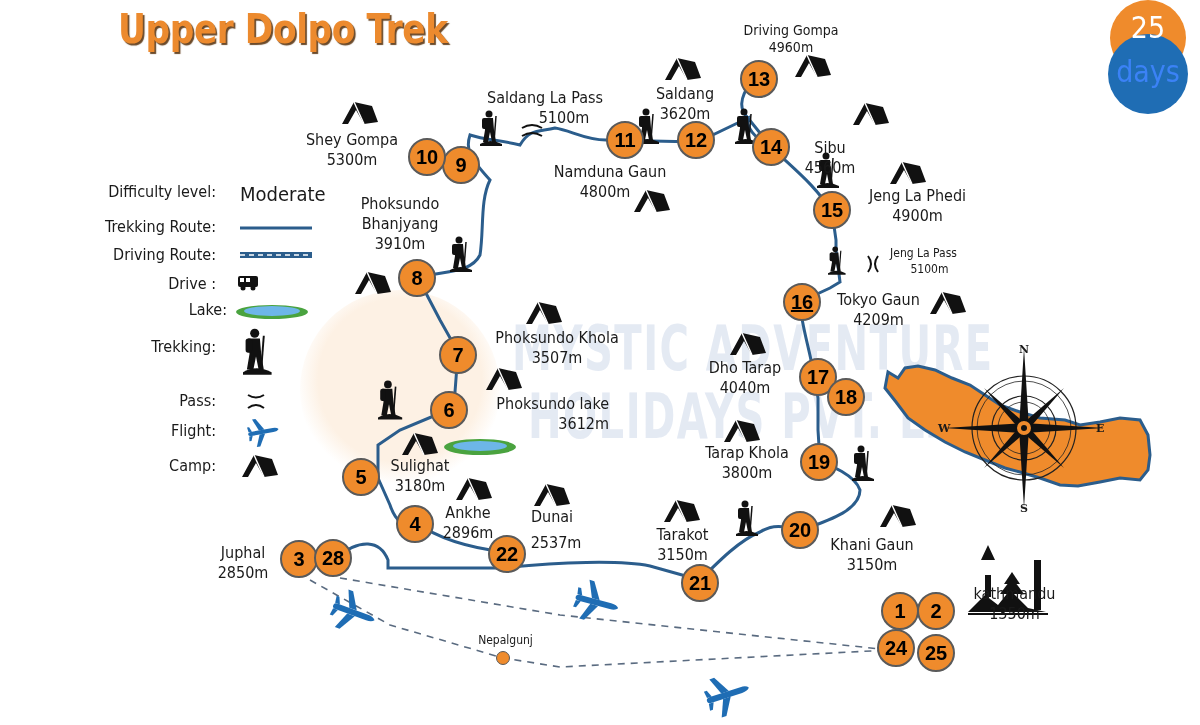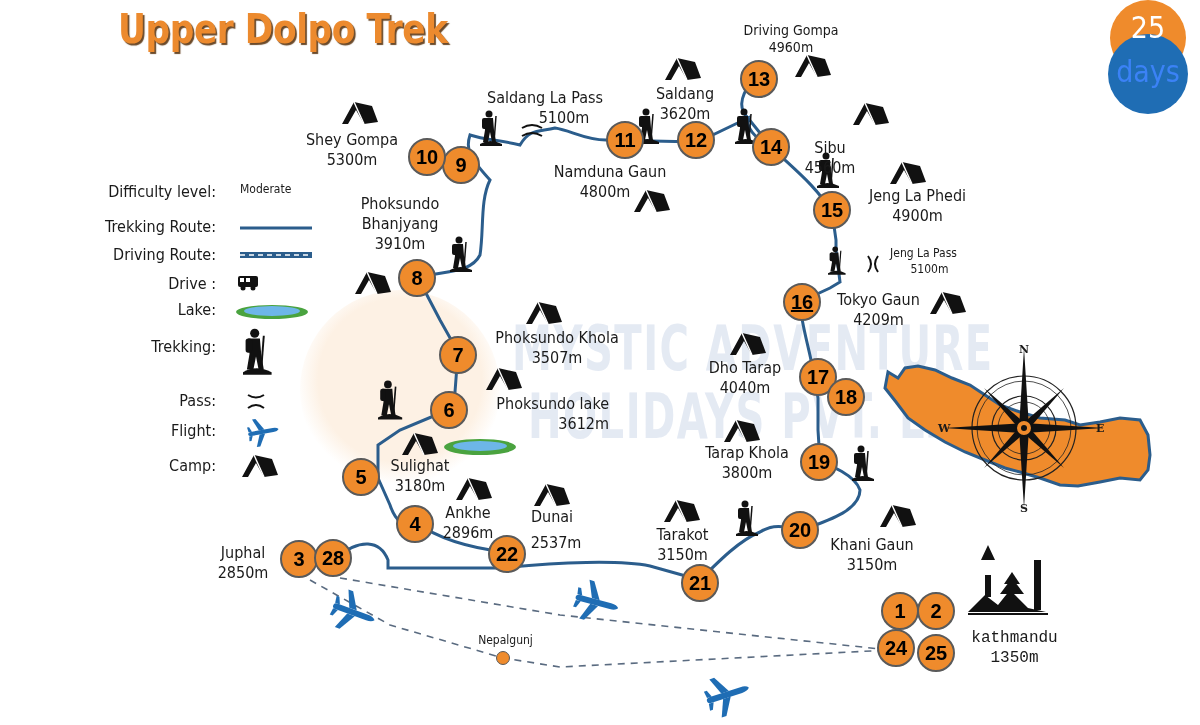--- a/index.html
+++ b/index.html
@@ -7,21 +7,21 @@
          font-family:"DejaVu Sans Condensed","DejaVu Sans","Liberation Sans",sans-serif; color:#1a1a1a; }
   .abs { position:absolute; }
   .title { left:118px; top:6px; font-size:40px; font-weight:bold; color:#ec8a2e;
            text-shadow:2px 2px 1px #6b4a2a; letter-spacing:-0.5px; font-family:"DejaVu Sans","Liberation Sans",sans-serif; transform:scaleX(0.86); transform-origin:left top; }
   .days-top { left:1110px; top:0px; width:76px; height:76px; border-radius:50%; background:#ef8b2c; }
   .days-bot { left:1108px; top:34px; width:80px; height:80px; border-radius:50%; background:#1f6db4; }
   .days-num { left:1110px; top:10px; width:76px; text-align:center; color:#fff; font-size:30px; }
   .days-lbl { left:1108px; top:54px; width:80px; text-align:center; color:#3b82f6; font-size:30px; }
 
   .legend-label { font-size:16px; text-align:right; width:140px; }
-  .legend-val { font-size:12px; }
+  .legend-val { font-size:20px; }
 
   .lbl { font-size:16px; text-align:center; line-height:20px; white-space:nowrap; }
   .small { font-size:12px; line-height:16px; }
 
   .stop { width:38px; height:38px; border-radius:50%; background:#ef8b2c; border:2px solid #5a5a5a;
           box-sizing:border-box; display:flex; align-items:center; justify-content:center;
           font-size:20px; font-weight:bold; color:#000000; font-family:"Liberation Sans",sans-serif; }
   .nepalgunj-dot { width:14px; height:14px; border-radius:50%; background:#ef8b2c; border:1.5px solid #5a5a5a; box-sizing:border-box; }
 
   .watermark { font-size:62px; font-weight:bold; color:#cfd9ea; opacity:0.55; letter-spacing:2px; white-space:nowrap; transform:scaleX(0.72); transform-origin:left top; }
@@ -165,21 +165,21 @@
 <div class="abs days-top"></div>
 <div class="abs days-bot"></div>
 <div class="abs days-num">25</div>
 <div class="abs days-lbl">days</div>
 
 <div class="abs legend-label" style="left:76px;top:182px;">Difficulty level:</div>
 <div class="abs legend-val" style="left:240px;top:182px;">Moderate</div>
 <div class="abs legend-label" style="left:76px;top:217px;">Trekking Route:</div>
 <div class="abs legend-label" style="left:76px;top:245px;">Driving Route:</div>
 <div class="abs legend-label" style="left:76px;top:274px;">Drive :</div>
-<div class="abs legend-label" style="left:76px;top:300px;text-align:right;">Lake:</div>
+<div class="abs legend-label" style="left:87px;top:300px;text-align:right;">Lake:</div>
 <div class="abs legend-label" style="left:76px;top:337px;">Trekking:</div>
 <div class="abs legend-label" style="left:76px;top:391px;">Pass:</div>
 <div class="abs legend-label" style="left:76px;top:421px;">Flight:</div>
 <div class="abs legend-label" style="left:76px;top:456px;">Camp:</div>
 
 <div class="abs lbl" style="left:292px;top:130px;width:120px;">
   <div>Shey Gompa</div>
     <div>5300m</div>
   </div>
 <div class="abs lbl" style="left:470px;top:88px;width:150px;">
@@ -254,21 +254,21 @@
   <div>Phoksundo</div>
     <div>Bhanjyang</div>
     <div>3910m</div>
   </div>
 <div class="abs lbl" style="left:212px;top:543px;width:62px;">
   <div>Juphal</div>
     <div>2850m</div>
   </div>
 <div class="abs lbl small" style="left:468px;top:632px;width:75px;">Nepalgunj</div>
 <div class="abs nepalgunj-dot" style="left:496px;top:651px;"></div>
-<div class="abs lbl" style="left:962px;top:628px;width:105px;font-family:Liberation Mono, monospace;">
+<div class="abs lbl" style="left:962px;top:584px;width:105px;">
   <div>kathmandu</div>
     <div>1350m</div>
   </div>
 
 <div class="abs" style="left:1019px;top:343px;font-family:'DejaVu Serif',serif;font-size:11px;font-weight:bold;">N</div>
 <div class="abs" style="left:1020px;top:502px;font-family:'DejaVu Serif',serif;font-size:11px;font-weight:bold;">S</div>
 <div class="abs" style="left:938px;top:422px;font-family:'DejaVu Serif',serif;font-size:11px;font-weight:bold;">W</div>
 <div class="abs" style="left:1096px;top:422px;font-family:'DejaVu Serif',serif;font-size:11px;font-weight:bold;">E</div>
 
 <div class="abs stop" style="left:881px;top:592px;">1</div>

